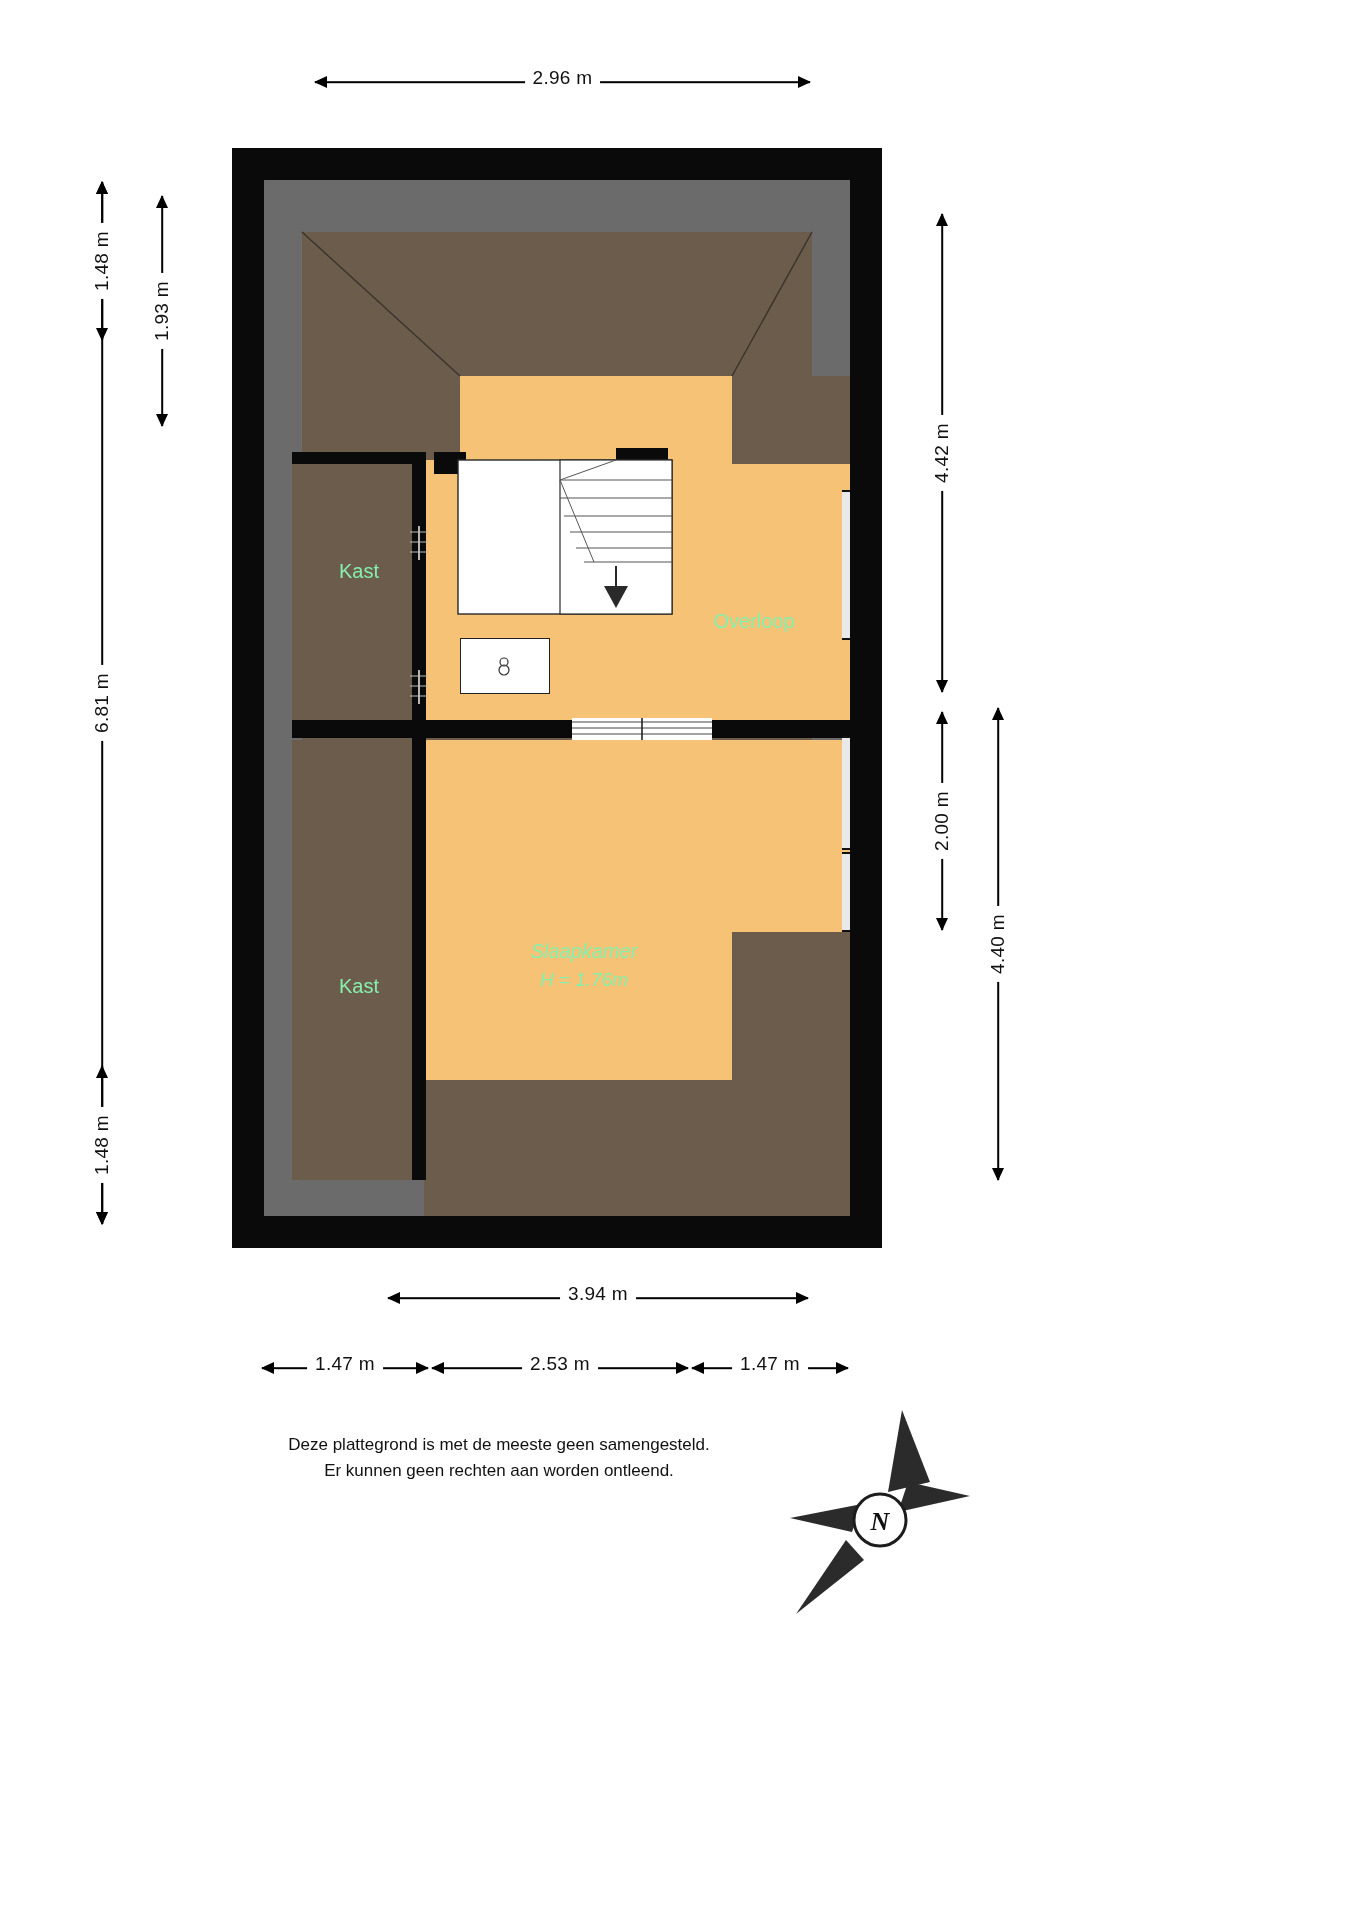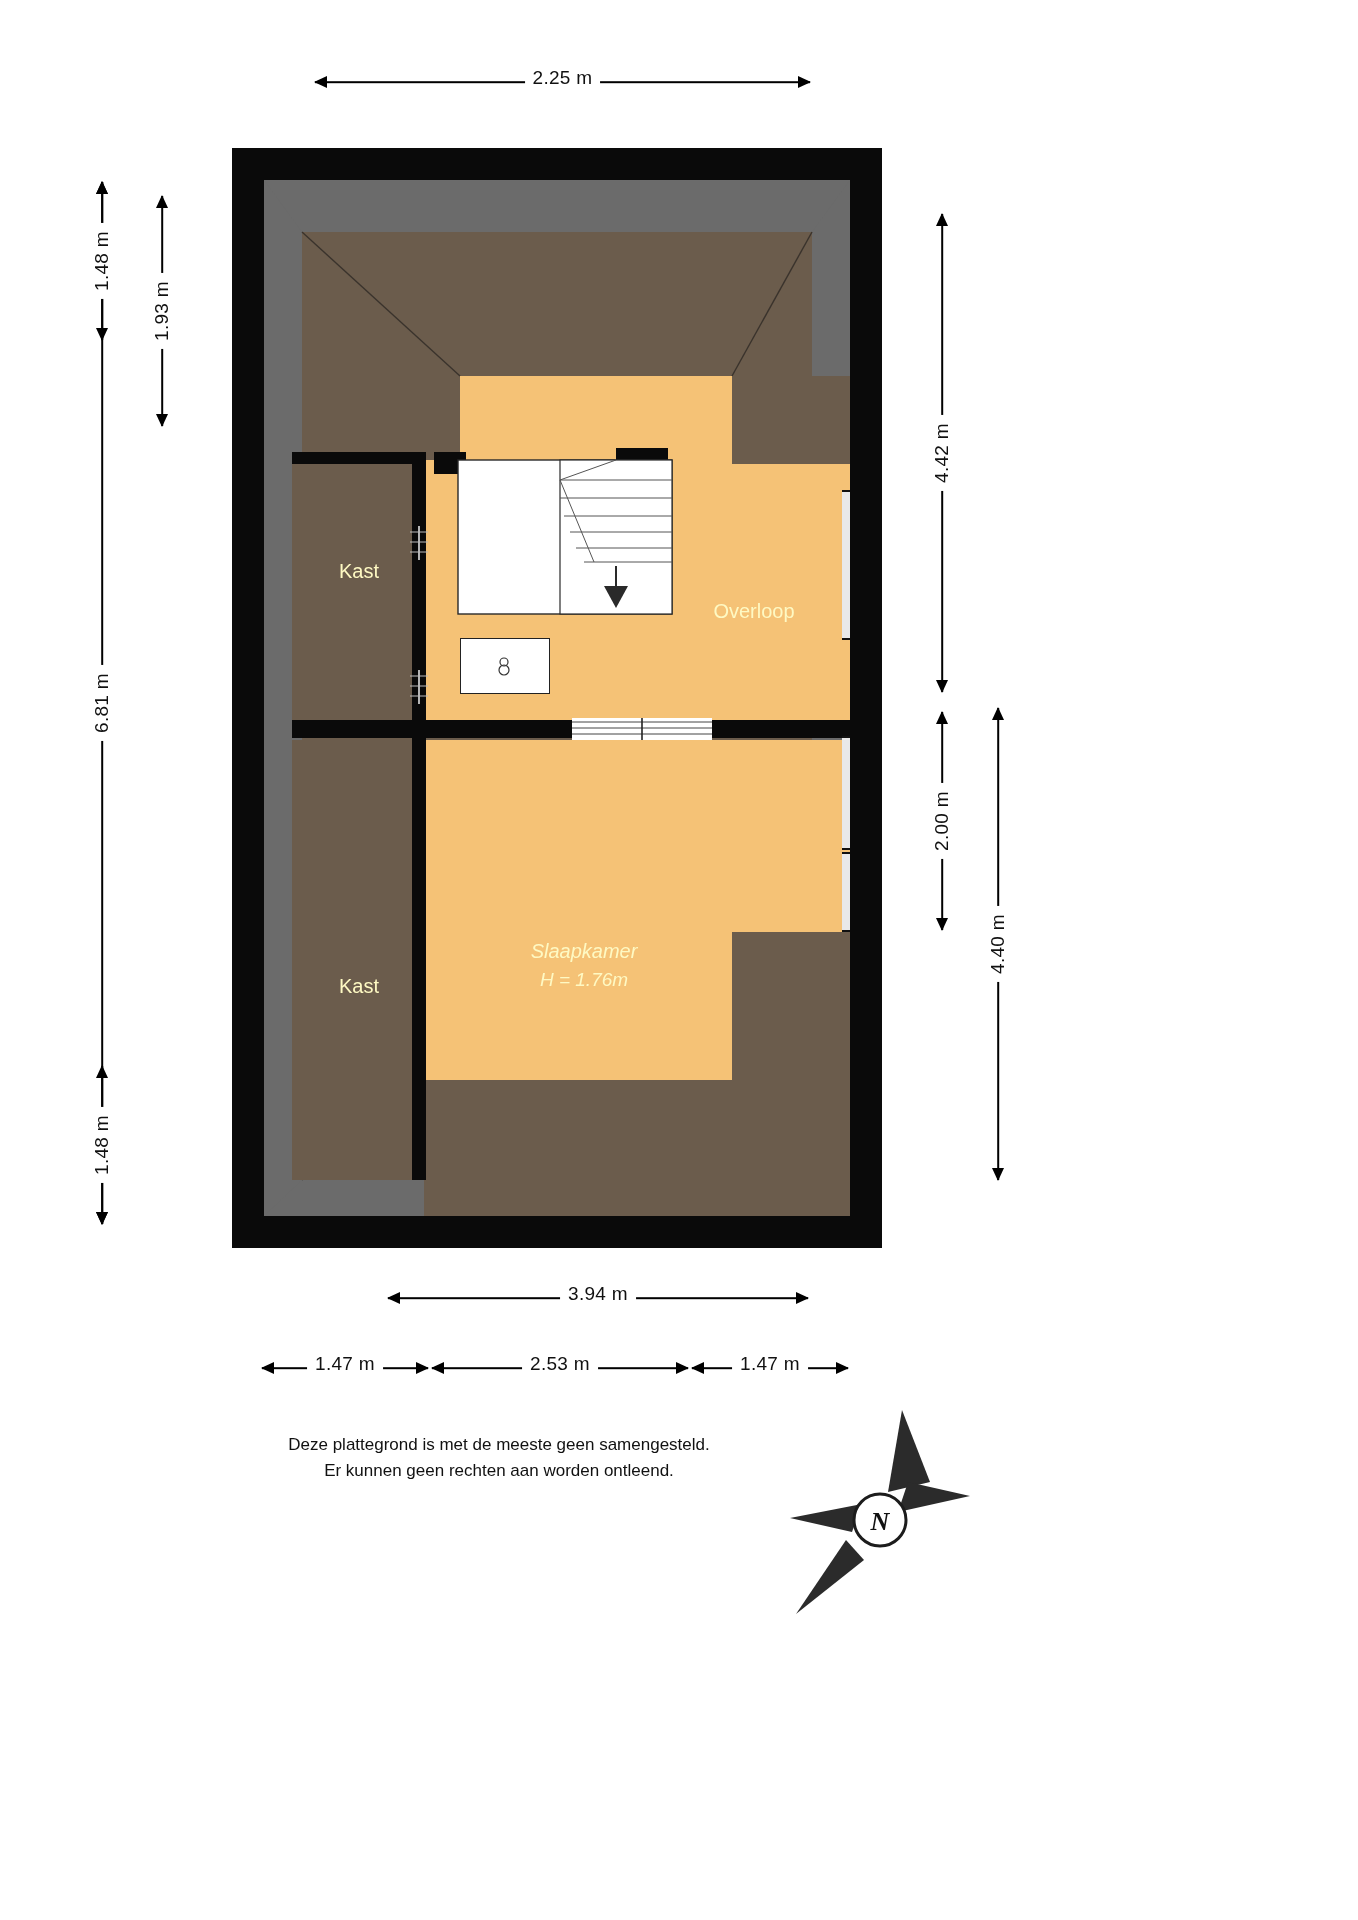--- a/index.html
+++ b/index.html
@@ -27,39 +27,39 @@
   
   .plan{position:absolute;left:232px;top:148px;width:650px;height:1100px;background:#0a0a0a;}
   .inner{position:absolute;left:32px;top:32px;width:586px;height:1036px;background:#6f6154;overflow:hidden;}
   .grey-band{position:absolute;background:#6b6b6b;}
 
   .room{position:absolute;}
   .orange{background:#f5c276;}
   .dark{background:#6b5c4c;}
   .wall{position:absolute;background:#0a0a0a;}
   .white{position:absolute;background:#ffffff;}
-  .label{position:absolute;font-size:20px;color:#fef9c3;white-space:nowrap;text-align:center;}
+  .label{position:absolute;font-size:20px;color:#86efac;white-space:nowrap;text-align:center;}
   .label .sub{display:block;font-size:19px;margin-top:6px;}
 
   .window{position:absolute;background:#e9e9e9;border-top:2px solid #111;border-bottom:2px solid #111;}
 
   .footer{position:absolute;left:0;width:1358px;text-align:center;font-size:17px;line-height:25px;color:#111;}
   .compass{position:absolute;}
 </style>
 </head>
 <body>
 
 <div class="stage">
 
 
   <div class="dim h" style="left:315px;top:66px;width:495px;height:32px;">
     <div class="line"></div>
     <div class="arw start"></div>
     <div class="arw end"></div>
-    <div class="cap">2.25 m</div>
+    <div class="cap">2.96 m</div>
   </div>
 
   <div class="dim v" style="left:86px;top:182px;width:32px;height:1042px;">
     <div class="line"></div>
     <div class="arw start"></div>
     <div class="arw end"></div>
     <div class="cap">6.81 m</div>
   </div>
 
   <div class="dim v" style="left:86px;top:182px;width:32px;height:158px;">
@@ -190,21 +190,21 @@
       <div class="window" style="left:578px;top:310px;width:12px;height:146px;"></div>
       <div class="window" style="left:578px;top:556px;width:12px;height:110px;"></div>
       <div class="window" style="left:578px;top:672px;width:12px;height:76px;"></div>
 
       <div class="label" style="left:58px;top:380px;width:74px;">
         <span>Kast</span>
       </div>
       <div class="label" style="left:58px;top:795px;width:74px;">
         <span>Kast</span>
       </div>
-      <div class="label" style="left:420px;top:420px;width:140px;">
+      <div class="label" style="left:420px;top:430px;width:140px;">
         <span>Overloop</span>
       </div>
       <div class="label" style="left:220px;top:760px;width:200px;font-style:italic;">
         <span>Slaapkamer</span>
         <span class="sub">H = 1.76m</span>
       </div>
 
     </div>
   </div>
 

